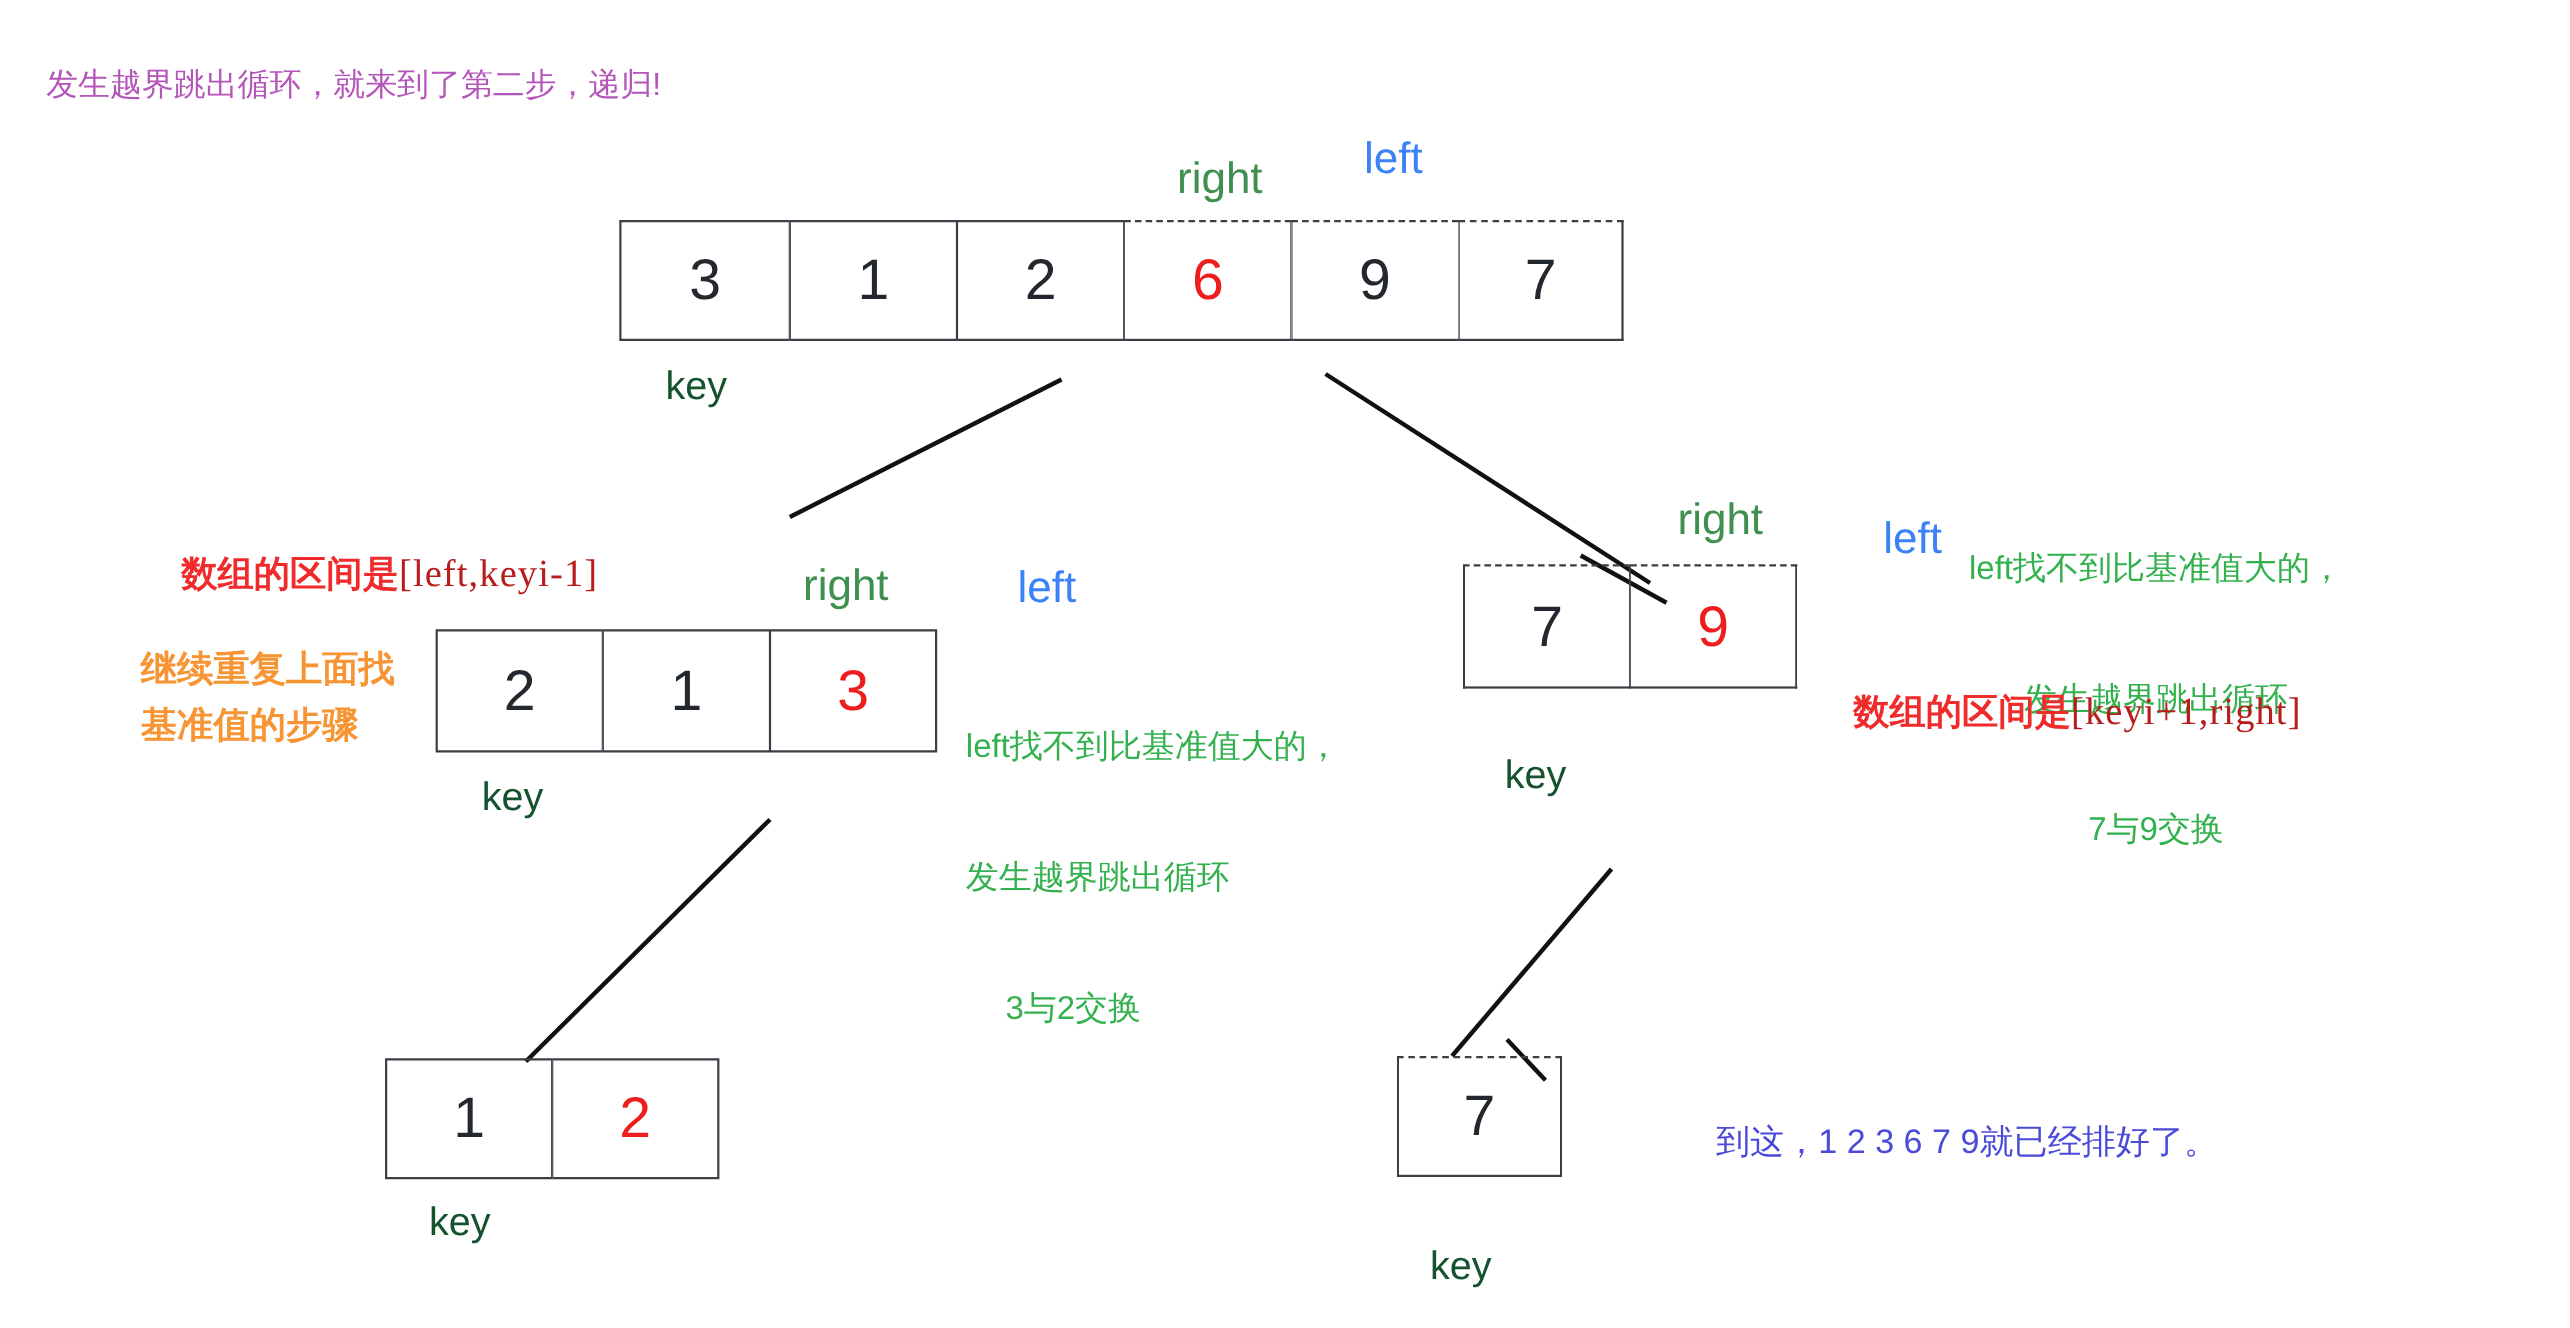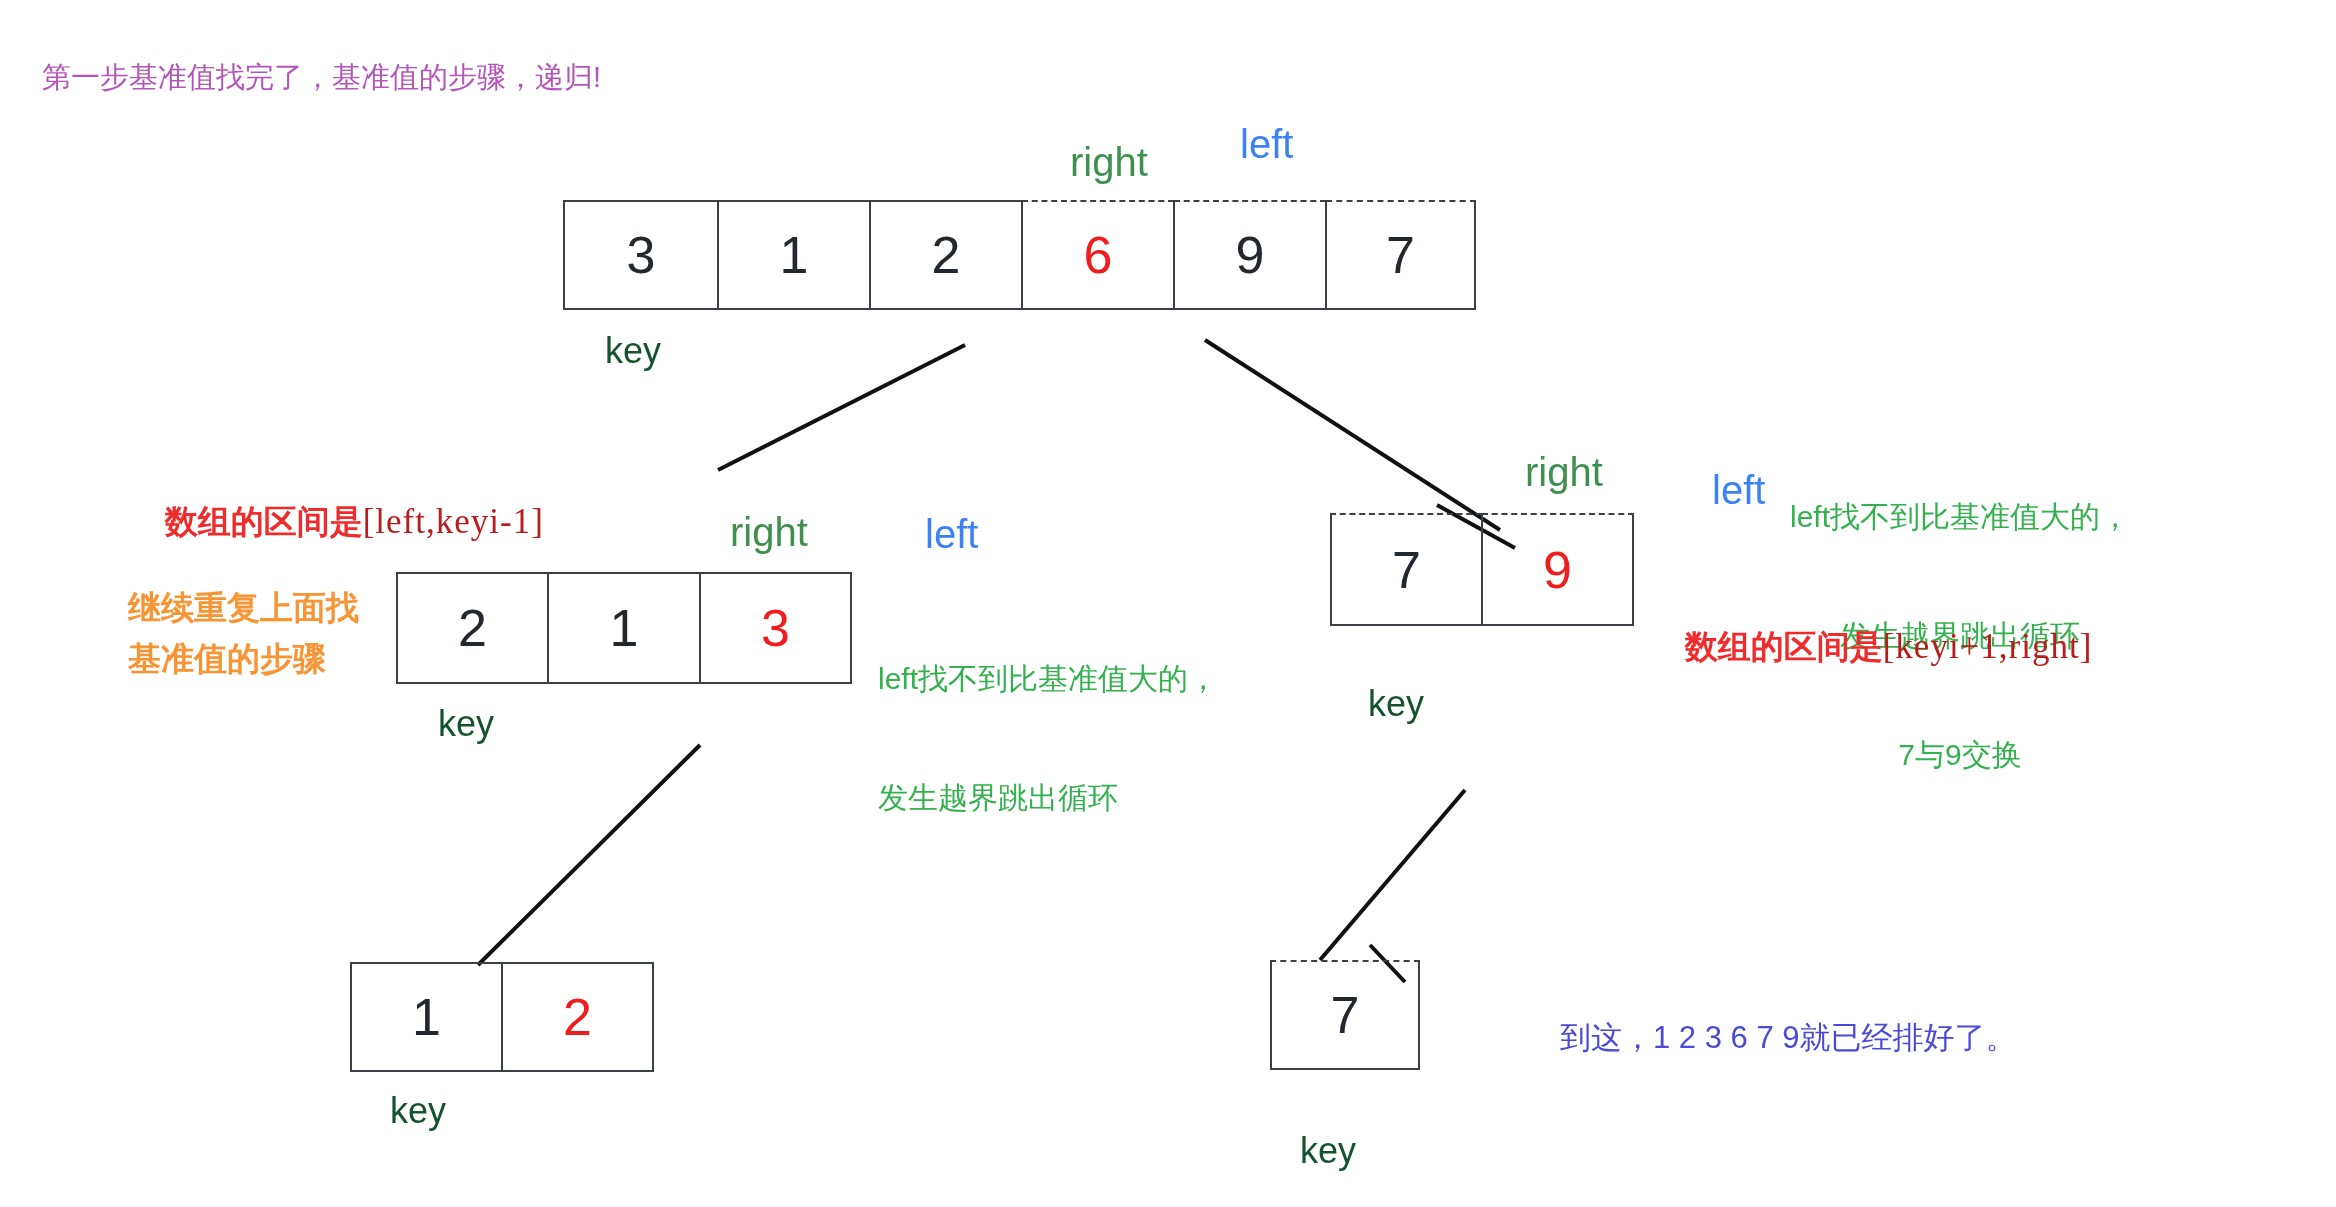--- a/index.html
+++ b/index.html
@@ -123,21 +123,21 @@
 
     <line x1="1437" y1="505" x2="1515" y2="548" stroke="#111" stroke-width="4"></line>
 
     <line x1="700" y1="745" x2="478" y2="965" stroke="#111" stroke-width="4"></line>
 
     <line x1="1465" y1="790" x2="1320" y2="960" stroke="#111" stroke-width="4"></line>
 
     <line x1="1370" y1="945" x2="1405" y2="982" stroke="#111" stroke-width="4"></line>
   </svg>
 
-  <div class="note purple abs" style="left:42px; top:58px;">第一步基准值找完了，基准值的步骤，递归!</div>
+  <div class="note purple abs" style="left:42px; top:58px;">发生越界跳出循环，就来到了第二步，递归!</div>
 
   <div class="ptr abs" style="left:1070px; top:140px;">right</div>
   <div class="ptr pale abs" style="left:1240px; top:122px;">left</div>
 
   <div class="array" style="left:563px; top:200px; height:110px;">
     <div class="cell first" style="width:155px;">3</div>
     <div class="cell" style="width:152px;">1</div>
     <div class="cell" style="width:152px;">2</div>
     <div class="cell pivot dashed-top" style="width:152px;">6</div>
     <div class="cell dashed-top" style="width:152px;">9</div>
@@ -158,20 +158,21 @@
   <div class="array" style="left:396px; top:572px; height:112px;">
     <div class="cell first" style="width:152px;">2</div>
     <div class="cell" style="width:152px;">1</div>
     <div class="cell pivot last" style="width:152px;">3</div>
   </div>
   <div class="keylab abs" style="left:438px; top:703px;">key</div>
 
   <div class="note green abs" style="left:878px; top:580px;">
     <div>left找不到比基准值大的，</div>
     <div>发生越界跳出循环</div>
+    <div class="small" style="padding-left:36px;">3与2交换</div>
   </div>
 
   <div class="ptr abs" style="left:1525px; top:450px;">right</div>
   <div class="ptr pale abs" style="left:1712px; top:468px;">left</div>
 
   <div class="array" style="left:1330px; top:513px; height:113px;">
     <div class="cell first dashed-top" style="width:152px;">7</div>
     <div class="cell pivot last dashed-top" style="width:152px;">9</div>
   </div>
   <div class="keylab abs" style="left:1368px; top:683px;">key</div>

